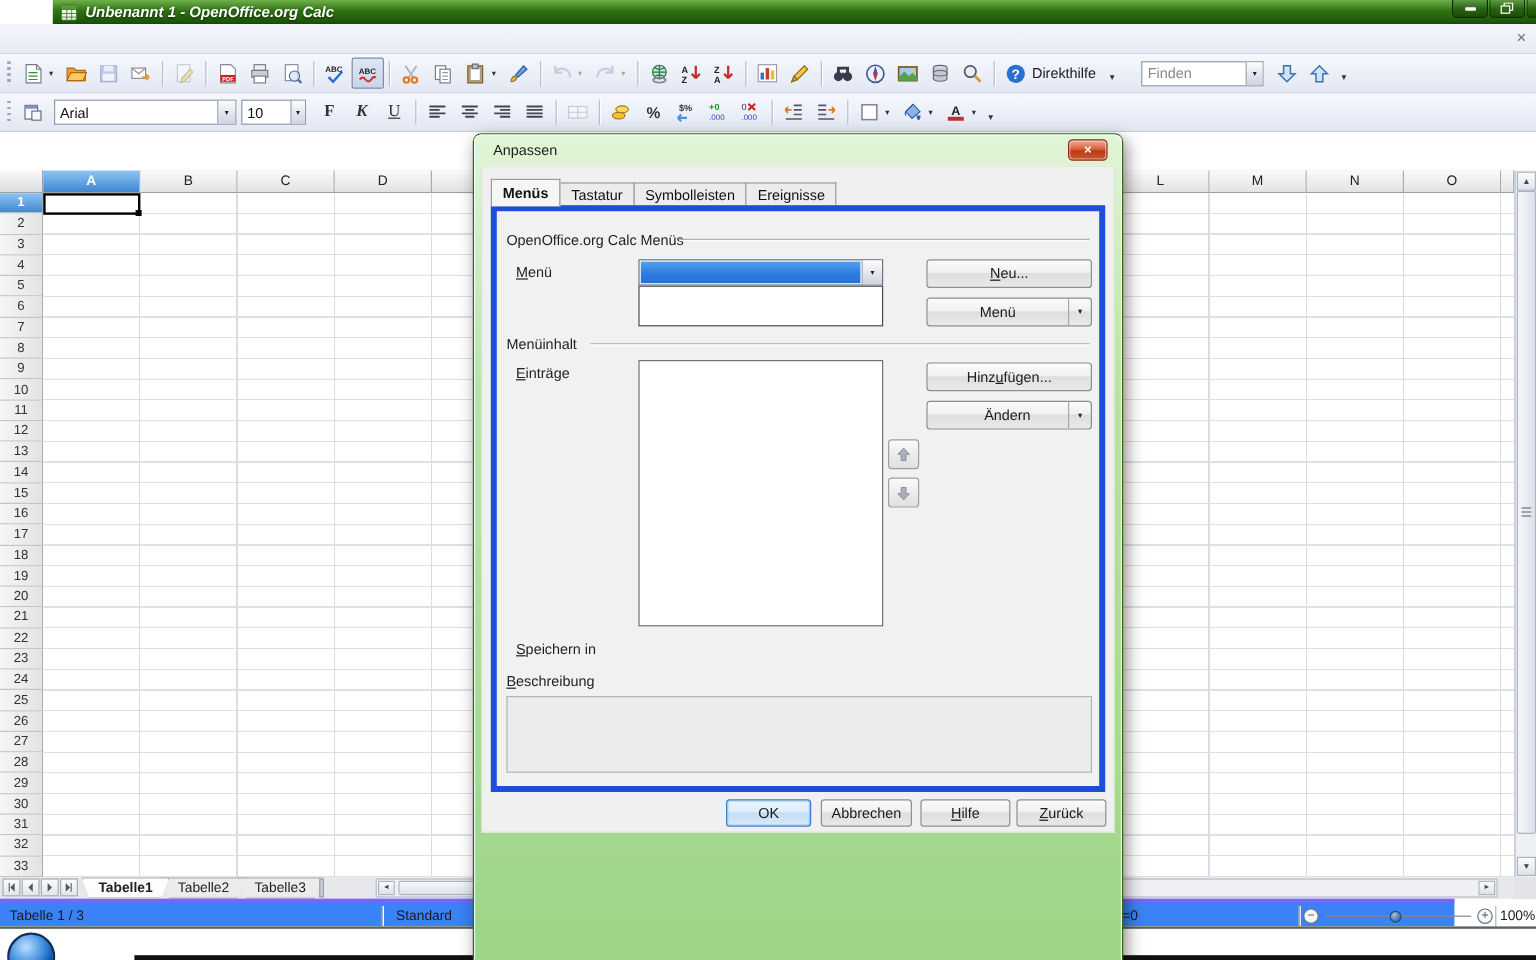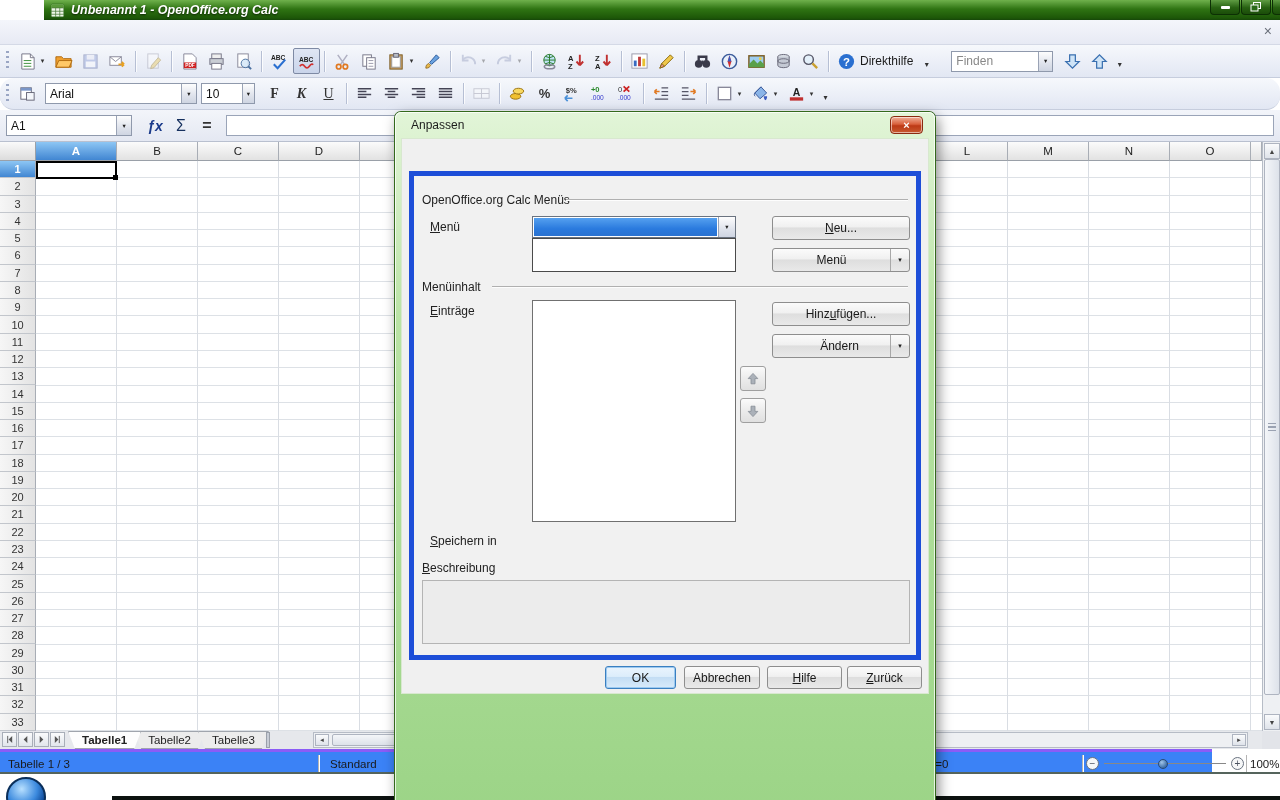--- a/index.html
+++ b/index.html
@@ -23,21 +23,21 @@
 
   
   #menurow { position:absolute; left:0; top:20px; width:1280px; height:25px;
     background:linear-gradient(180deg,#f4f6fb,#e7eaf4); border-bottom:1px solid #d4d9e6; }
   #docclose { position:absolute; right:8px; top:4px; color:#6a6f7a; font-size:14px; line-height:14px; cursor:default; }
 
   
   .tbrow { position:absolute; left:0; width:1280px; display:flex; align-items:center;
     background:linear-gradient(180deg,#f6f8fc,#e2e7f3); border-bottom:1px solid #c6cddd; padding-left:4px; }
   #stdbar { top:45px; height:33px; }
-  #fmtbar { top:78px; height:32px;border-radius:14px; }
+  #fmtbar { top:78px; height:32px; }
   .grip { width:3px; height:20px; margin:0 5px 0 2px;
     background:repeating-linear-gradient(180deg,#9aa6c4 0 2px,transparent 2px 5px); }
   .tbtn { display:inline-flex; align-items:center; height:26px; padding:0 2px; border:1px solid transparent; border-radius:2px; }
   .tbtn .tbi { width:21px; height:21px; display:flex; align-items:center; justify-content:center; }
   .tbtn svg { width:19px; height:19px; }
   .tbtn .tbt { font-size:14px; color:#333; font-family:"Liberation Serif", serif; }
   .tbtn .tblabel { font-size:12px; color:#1a1a1a; margin:0 4px 0 3px; font-family:"Liberation Sans",sans-serif; }
   .tbdd { font-size:7px; color:#333; width:9px; text-align:center; }
   .tbtn.dis { opacity:.38; }
   .tbtn.pressed { border:1px solid #7e8aa4; background:linear-gradient(180deg,#dfe6f4,#c9d4ea); }
@@ -644,36 +644,20 @@
               <text x="10" y="12.5" font-size="11" font-weight="bold" fill="#222" text-anchor="middle" font-family="sans-serif">A</text>
               <rect x="3" y="14" width="14" height="3.5" fill="#c03030"></rect>
             </svg>
           </span>
           <span class="tbdd" data-name="font-color-dropdown-arrow">▾</span>
         </span>
       </div>
     <span class="tbover" data-name="formatting-toolbar-overflow-button">▾</span>
   </div>
 
-  <div id="formulabar" data-name="formula-bar">
-    <div class="combo" id="namebox" data-name="name-box">
-      <input data-name="cell-reference-input" value="A1" style="">
-      <span class="dbtn" data-name="name-box-dropdown-arrow">▾</span>
-    </div>
-    <span class="fbtn" data-name="function-wizard-button">
-        <span id="fx" data-name="function-wizard-icon">ƒx</span>
-      </span>
-    <span class="fbtn" data-name="sum-button">
-        <span id="sigma" data-name="sum-icon">Σ</span>
-      </span>
-    <span class="fbtn" data-name="function-button">
-        <span id="equals" data-name="equals-icon">=</span>
-      </span>
-    <div id="formulainput" data-name="formula-input-line"></div>
-  </div>
 
   <div id="sheet" data-name="spreadsheet-area">
     <div id="corner" data-name="select-all-corner"></div>
     <div id="colheaders" data-name="column-headers">
         <div class="ch sel" data-name="column-header-a">A</div>
         <div class="ch" data-name="column-header-b">B</div>
         <div class="ch" data-name="column-header-c">C</div>
         <div class="ch" data-name="column-header-d">D</div>
         <div class="ch" data-name="column-header-e">E</div>
         <div class="ch" data-name="column-header-f">F</div>
@@ -804,20 +788,26 @@
     <div id="taskbarline" data-name="taskbar-edge"></div>
     <div id="startorb" data-name="start-button"></div>
   </div>
 
   <div id="dialog" data-name="customize-dialog">
     <div id="dtitle" data-name="dialog-title">Anpassen</div>
     <div id="dclose" data-name="dialog-close-button">
         <span data-name="dialog-close-icon">×</span>
       </div>
     <div id="dclient" data-name="dialog-client-area">
+      <div id="dtabs" data-name="dialog-tabs">
+        <span class="dtab active" data-name="tab-menus">Menüs</span>
+        <span class="dtab" data-name="tab-tastatur">Tastatur</span>
+        <span class="dtab" data-name="tab-symbolleisten">Symbolleisten</span>
+        <span class="dtab" data-name="tab-ereignisse">Ereignisse</span>
+      </div>
       <div id="dpanel" data-name="menus-tab-panel">
         <div class="glabel" style="left:8px;top:17px;" data-name="menus-group-label">OpenOffice.org Calc Menüs</div>
         <div class="gline" style="left:152px;right:8px;top:23px;"></div>
 
         <div class="glabel" style="left:16px;top:44px;" data-name="menu-label">
           <span></span><span class="mn">M</span><span>enü</span>
         </div>
         <div id="menucombo" data-name="menu-combobox">
           <div class="cval" data-name="menu-combobox-selection"></div>
           <div class="dbtn2" data-name="menu-combobox-dropdown-arrow">▾</div>

